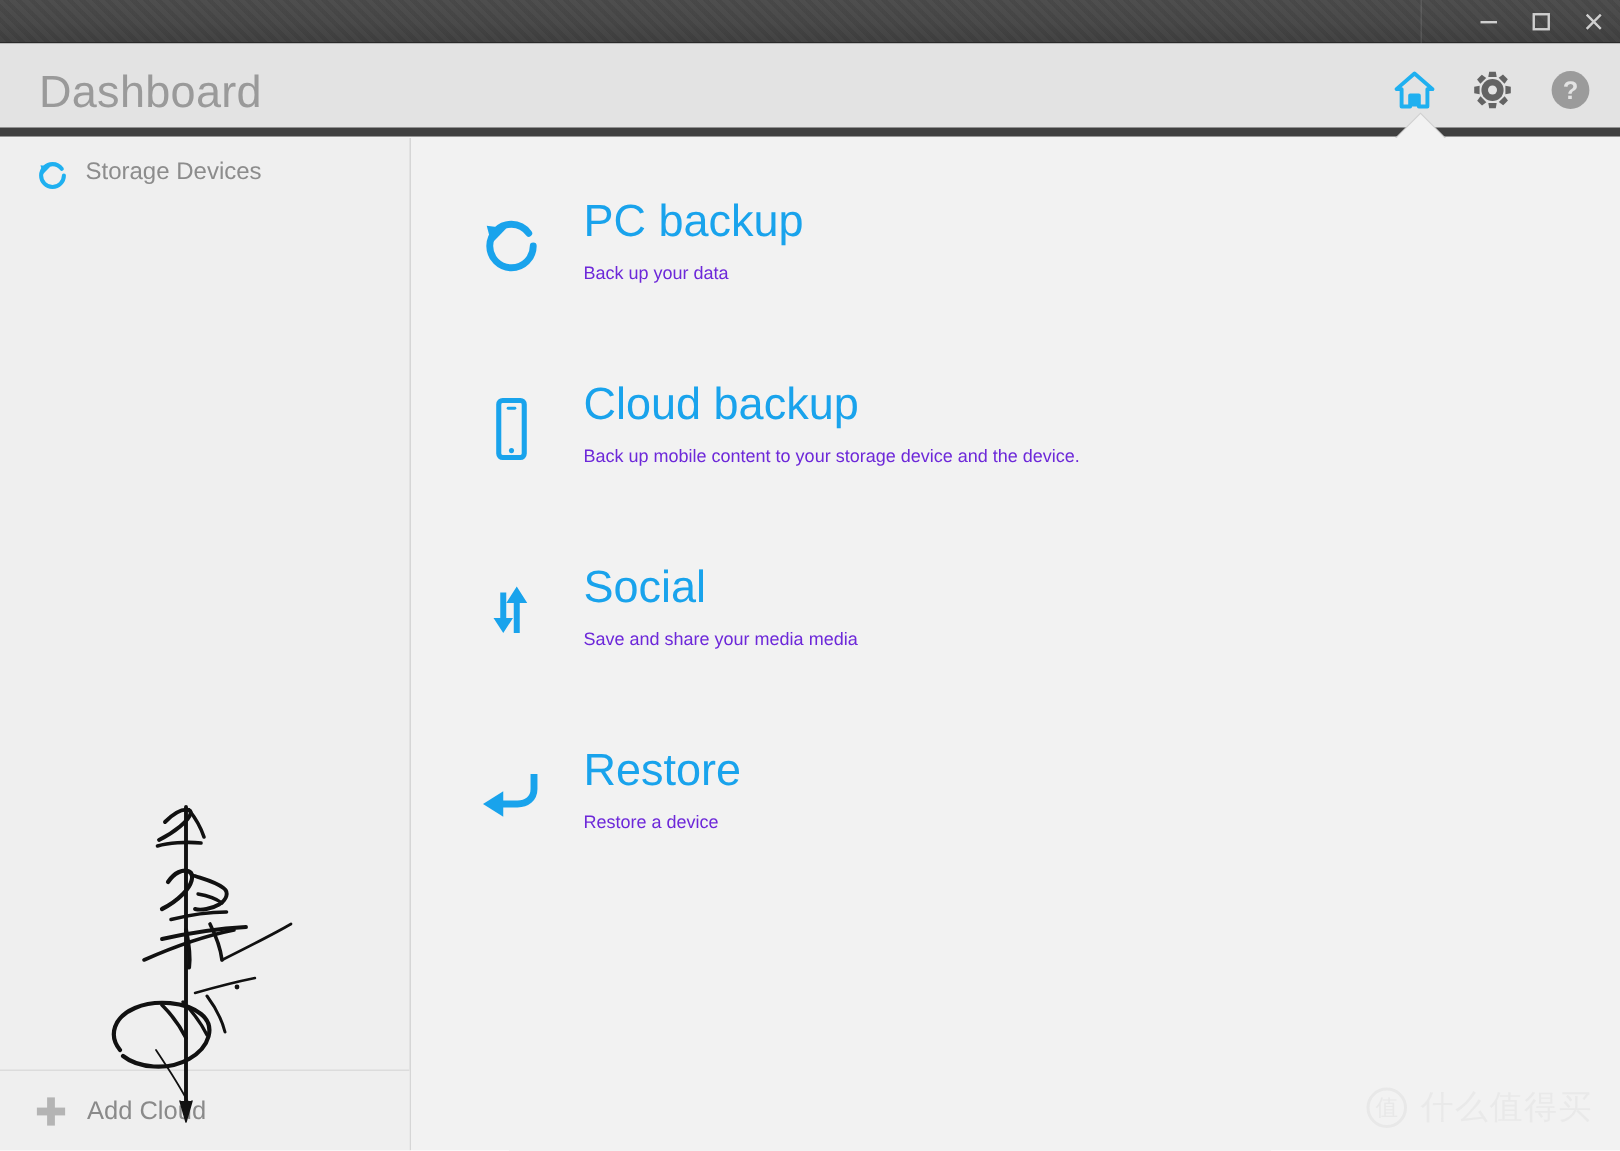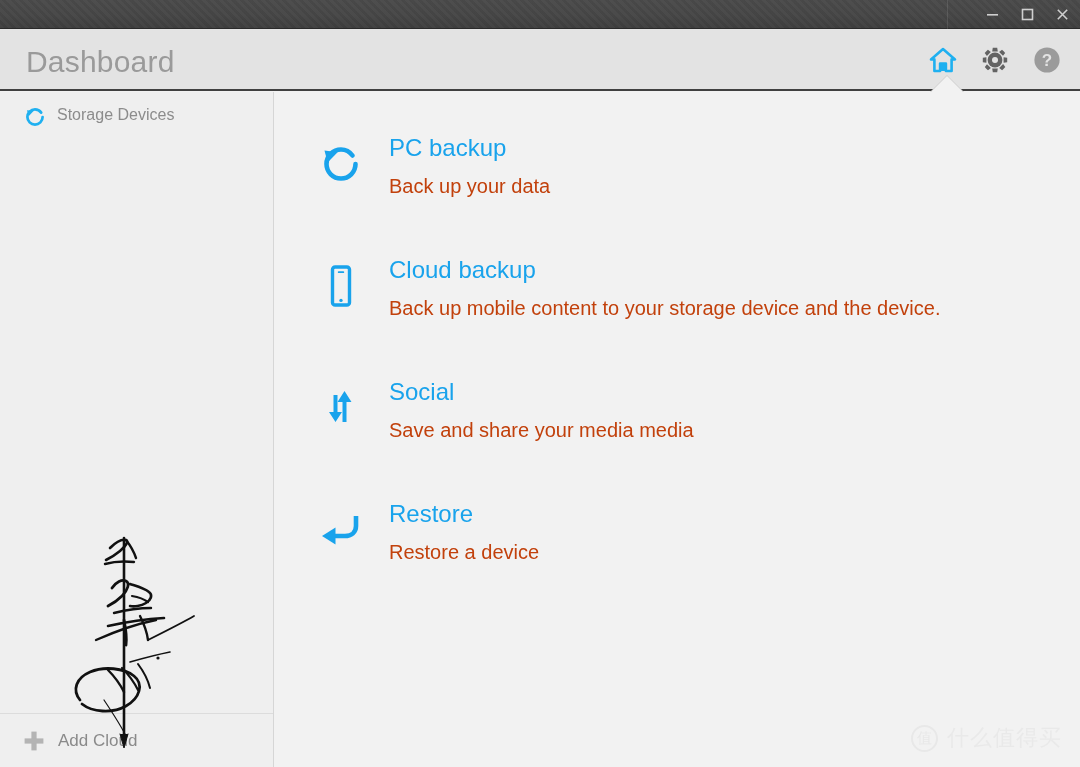--- a/index.html
+++ b/index.html
@@ -57,21 +57,21 @@
   }
   .winbtn svg { display: block; }
 
   
   .header {
     position: absolute;
     top: 29px; left: 0;
     width: 1080px;
     height: 62px;
     background: #e3e3e3;
-    border-bottom: 2px solid #404040;
+    border-bottom: 6px solid #404040;
     padding-left: 12px;
   }
   .page-title {
     position: absolute;
     left: 26px;
     top: 16px;
     font-size: 30px;
     font-weight: 400;
     color: #9a9a9a;
     letter-spacing: 0.2px;
@@ -226,29 +226,29 @@
     align-items: center;
     justify-content: center;
   }
   .action-icon svg { display: block; }
   .action-texts {
     position: absolute;
     left: 114px;
     top: 0;
   }
   .action-title {
-    font-size: 24px;
+    font-size: 30px;
     font-weight: 400;
     color: #19a3ec;
     line-height: 40px;
     white-space: nowrap;
   }
   .action-sub {
-    font-size: 20px;
-    color: #c2410c;
+    font-size: 12px;
+    color: #6d28d9;
     margin-top: 7px;
     white-space: nowrap;
   }
 
   
   .watermark {
     position: absolute;
     right: 18px;
     bottom: 14px;
     display: flex;

